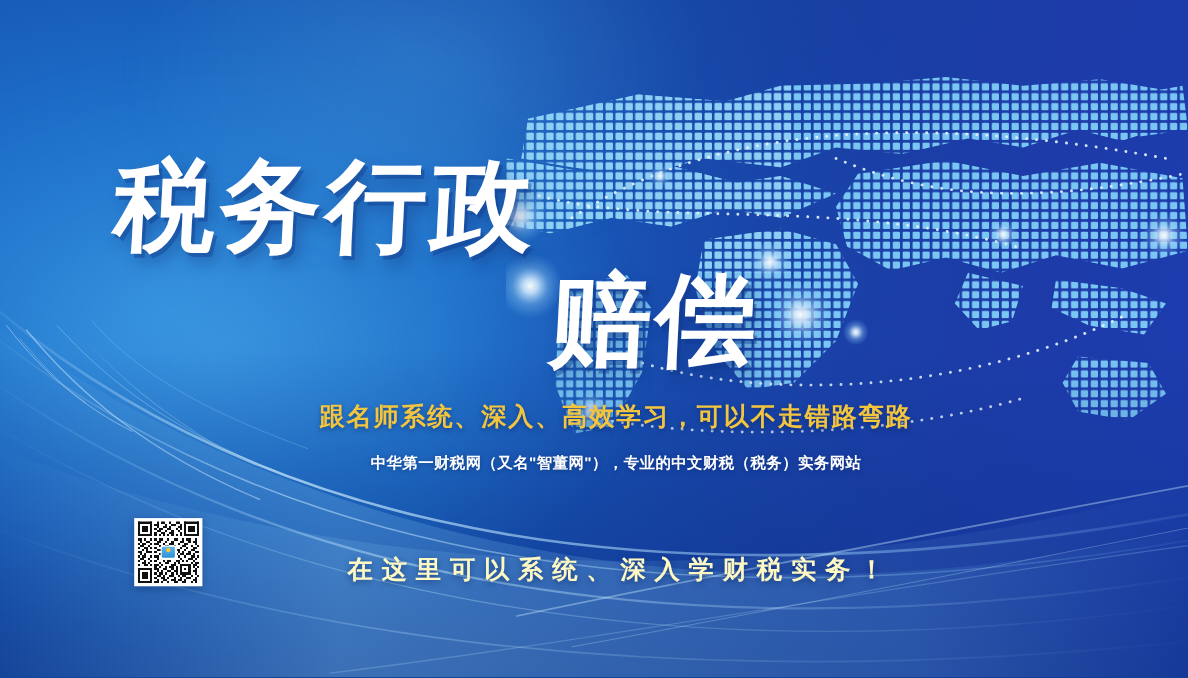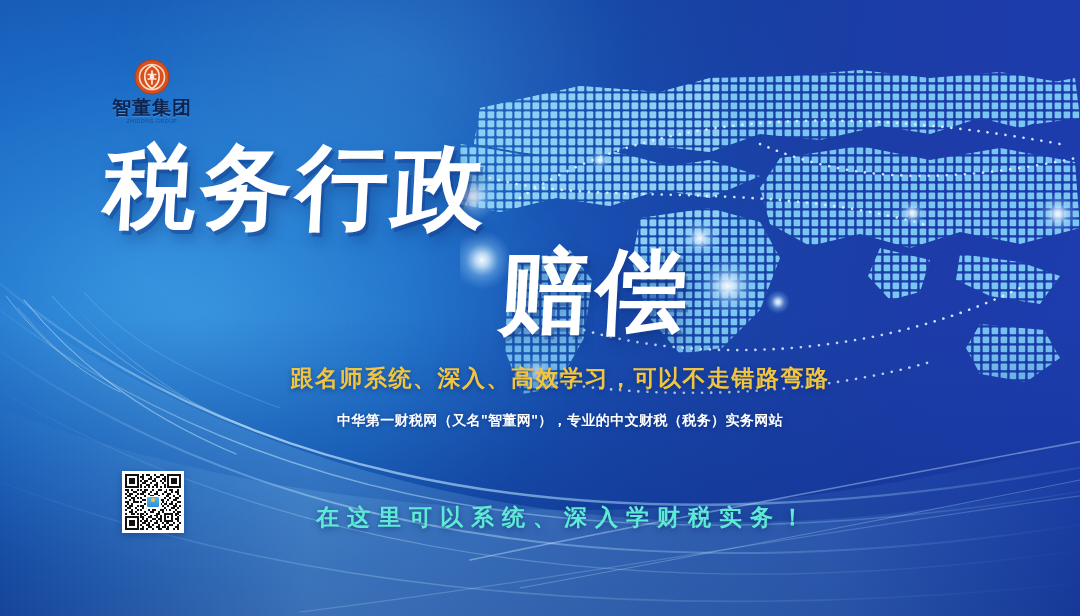--- a/index.html
+++ b/index.html
@@ -96,21 +96,21 @@
     text-align:center;
     color:#ffffff;
     font-size:14px;font-weight:700;letter-spacing:.4px;
     text-shadow:0 1px 4px rgba(8,36,96,.5);
     padding-left:40px;
   }
   
   .cta{
     position:absolute;left:0;right:0;top:502px;
     text-align:center;
-    color:#5eead4;
+    color:#fef9c3;
     font-size:23px;font-weight:700;letter-spacing:8px;
     text-shadow:0 2px 6px rgba(8,34,94,.55);
     padding-left:48px;
   }
 
   
   .qr{
     position:absolute;left:122px;top:471px;
     width:62px;height:62px;
     background:#ffffff;
@@ -255,36 +255,20 @@
 
         <path d="M470,560 C700,512 930,470 1110,436" stroke="#cfeeff" stroke-width="1.6" opacity=".4"></path>
         <path d="M520,588 C740,548 950,506 1110,474" stroke="#cfeeff" stroke-width="1" opacity=".28"></path>
         <path d="M300,612 C560,580 860,524 1110,492" stroke="#bfe8ff" stroke-width="1.2" opacity=".22"></path>
       </g>
 
       <path d="M70,300 C110,348 160,386 214,414 C150,378 104,340 70,300 Z" fill="#d8f1ff" opacity=".22"></path>
     </svg>
   </div>
 
-  <div class="logo">
-    <div class="logo-mark">
-      <svg width="38" height="38" viewBox="0 0 38 38" aria-hidden="true">
-        <circle cx="19" cy="19" r="17" fill="#d9501c"></circle>
-        <circle cx="19" cy="19" r="17" fill="none" stroke="#b33c10" stroke-width="1"></circle>
-        <circle cx="19" cy="19" r="12.5" fill="none" stroke="#f6d9c6" stroke-width="1.6"></circle>
-        <path d="M19,7.5 C13.6,10 11.4,14 11.8,19.6 C12.1,24.4 15,28 19,30.5
-                 C23,28 25.9,24.4 26.2,19.6 C26.6,14 24.4,10 19,7.5 Z" fill="none" stroke="#ffe6d6" stroke-width="1.7"></path>
-        <path d="M19,12.5 L19,26.5" stroke="#ffe6d6" stroke-width="1.8"></path>
-        <path d="M14.5,16.5 L23.5,16.5 M14.5,21 L23.5,21" stroke="#ffe6d6" stroke-width="1.6"></path>
-        <circle cx="19" cy="19" r="2.4" fill="#ffeade"></circle>
-      </svg>
-    </div>
-    <div class="logo-name">智董集团</div>
-    <div class="logo-sub">ZHIDONG GROUP</div>
-  </div>
 
   <div class="head1">税务行政</div>
   <div class="head2">赔偿</div>
 
   <div class="sub-gold">跟名师系统、深入、高效学习，可以不走错路弯路</div>
   <div class="sub-white">中华第一财税网（又名"智董网"），专业的中文财税（税务）实务网站</div>
 
   <div class="cta">在这里可以系统、深入学财税实务！</div>
 
   <div class="qr">

